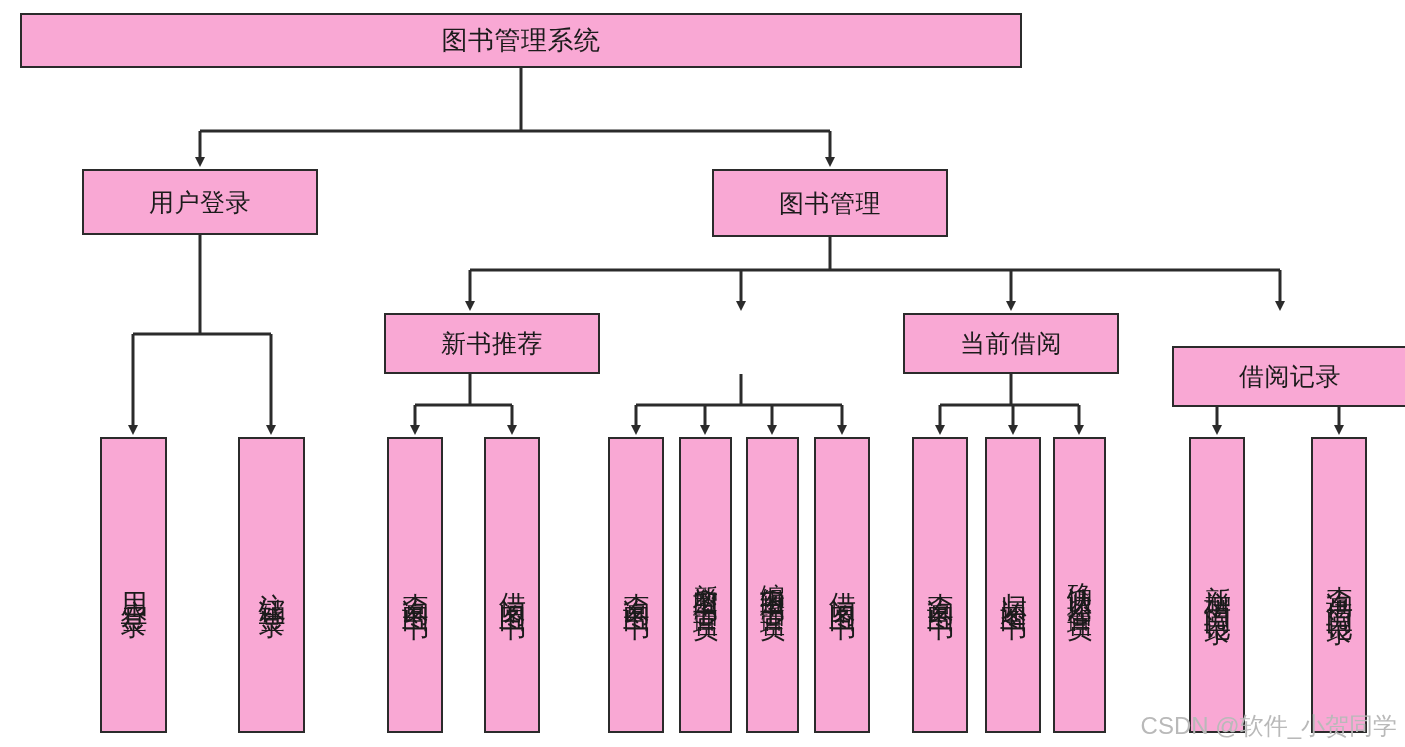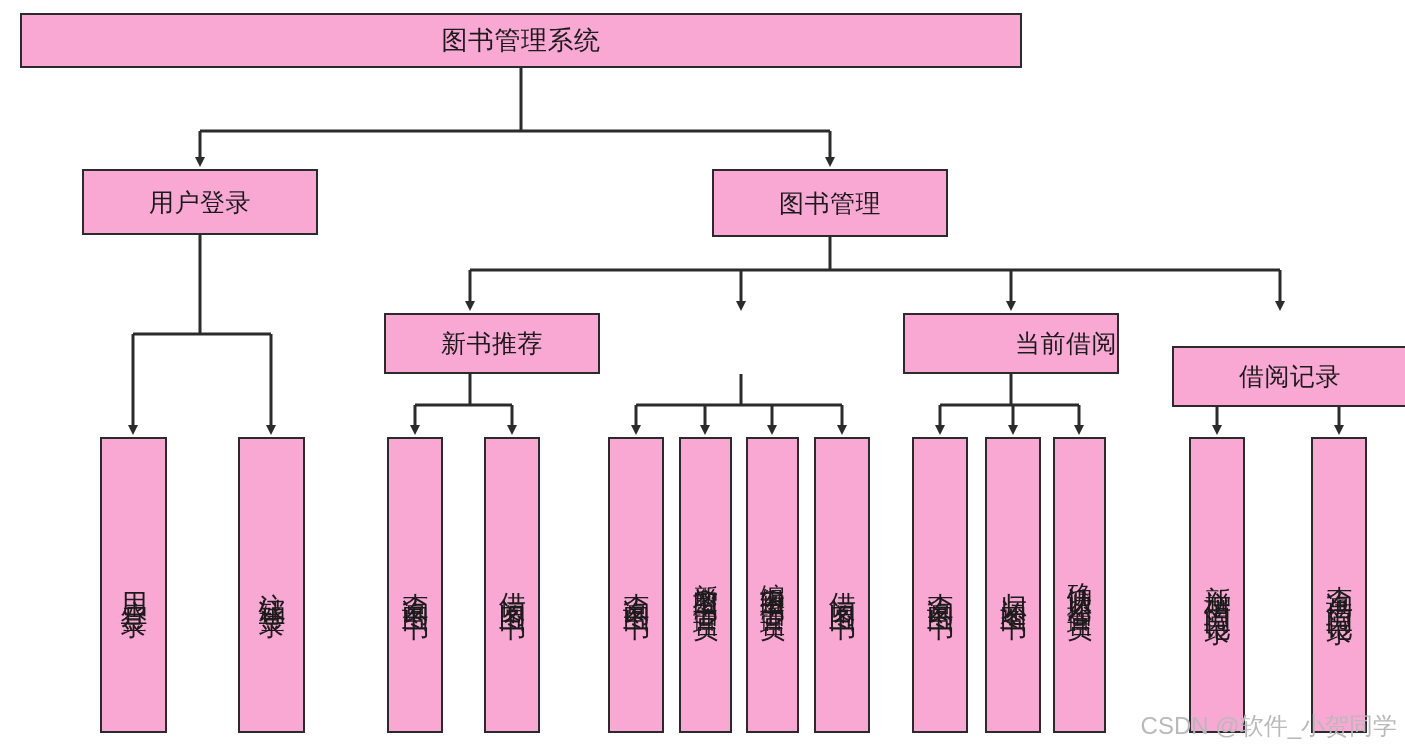--- a/index.html
+++ b/index.html
@@ -126,21 +126,21 @@
   <div class="node horiz" style="left: 82px; top: 169px; width: 236px; height: 66px;">
     <span class="label">用户登录</span>
   </div>
   <div class="node horiz" style="left: 712px; top: 169px; width: 236px; height: 68px;">
     <span class="label">图书管理</span>
   </div>
 
   <div class="node horiz" style="left: 384px; top: 313px; width: 216px; height: 61px;">
     <span class="label">新书推荐</span>
   </div>
-  <div class="node horiz" style="left: 903px; top: 313px; width: 216px; height: 61px; justify-content: flex-end;">
+  <div class="node horiz" style="left: 903px; top: 313px; width: 216px; height: 61px;">
     <span class="label">当前借阅</span>
   </div>
   <div class="node horiz" style="left: 1172px; top: 313px; width: 236px; height: 61px; margin-top: 33px;">
     <span class="label">借阅记录</span>
   </div>
 
   <div id="leaf-layer">
       <div class="node vert" style="left: 100px; top: 437px; width: 67px; height: 296px;">
         <span class="label">用户登录</span>
       </div>

